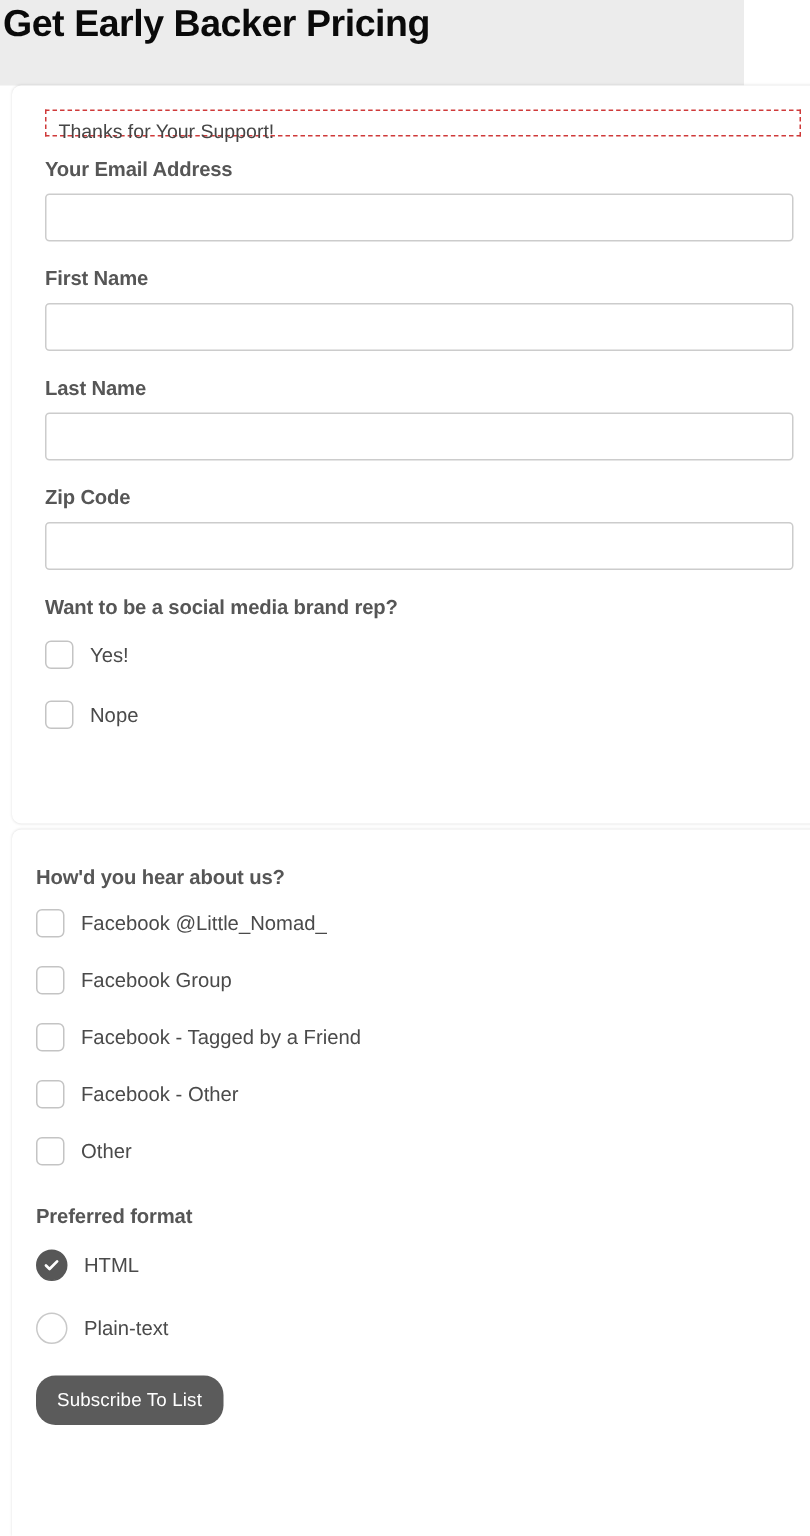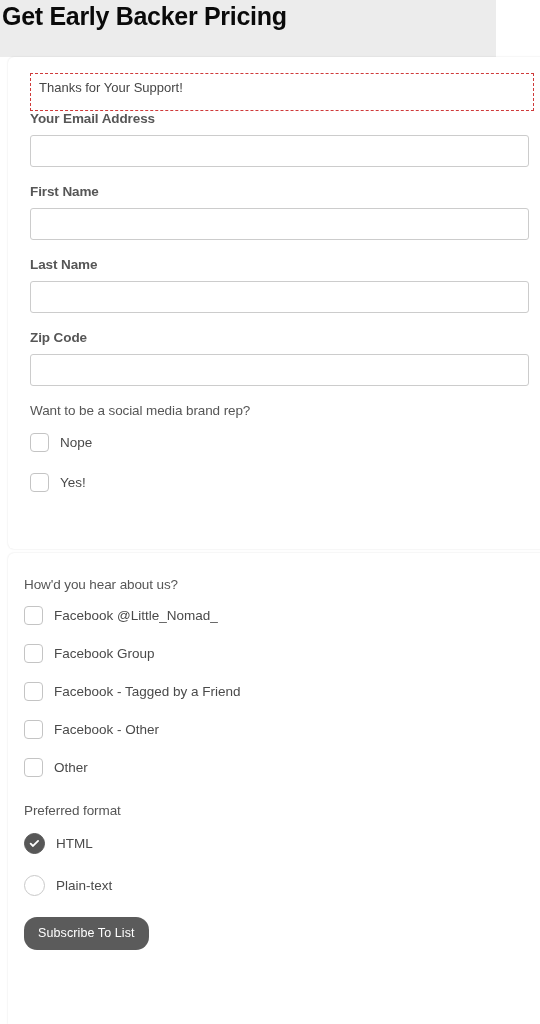--- a/index.html
+++ b/index.html
@@ -57,21 +57,22 @@
   .card-one-inner { padding: 16px 22px 0 22px; }
   .card-two-inner { padding: 24px 16px 0 16px; }
 
   
   .notice {
     border: 1px dashed #cf3a3a;
     padding: 7px 8px 8px 8px;
     font-size: 13px;
     color: #464646;
     line-height: 1.1;
-    height: 38px;
+    height: 18px;
+    margin-bottom: 14px;
   }
 
   
   .field { margin-bottom: 17px; }
   .field-label {
     display: block;
     font-size: 13.5px;
     font-weight: bold;
     color: #565656;
     margin-bottom: 9px;
@@ -87,21 +88,21 @@
     font-size: 13px;
     font-family: "Liberation Sans", sans-serif;
     color: #333;
     padding: 0 8px;
     outline: none;
   }
 
   
   .group-heading {
     font-size: 13.5px;
-    font-weight: normal;
+    font-weight: bold;
     color: #565656;
     margin: 0 0 14px 0;
     letter-spacing: -0.1px;
   }
   .group-heading.tight { margin-bottom: 15px; }
 
   
   .opt-row {
     display: flex;
     align-items: center;
@@ -196,26 +197,26 @@
 
     <div class="field">
       <label class="field-label">Zip Code</label>
       <input class="text-input" type="text" value="" style="">
     </div>
 
     <div class="group-heading tight">Want to be a social media brand rep?</div>
 
     <div class="opt-row">
       <span class="checkbox"></span>
+      <span class="opt-label">Yes!</span>
+    </div>
+
+    <div class="opt-row">
+      <span class="checkbox"></span>
       <span class="opt-label">Nope</span>
-    </div>
-
-    <div class="opt-row">
-      <span class="checkbox"></span>
-      <span class="opt-label">Yes!</span>
     </div>
 
   </div>
 </div>
 
 <div class="card card-two">
   <div class="card-two-inner">
 
     <div class="group-heading">How'd you hear about us?</div>
 

